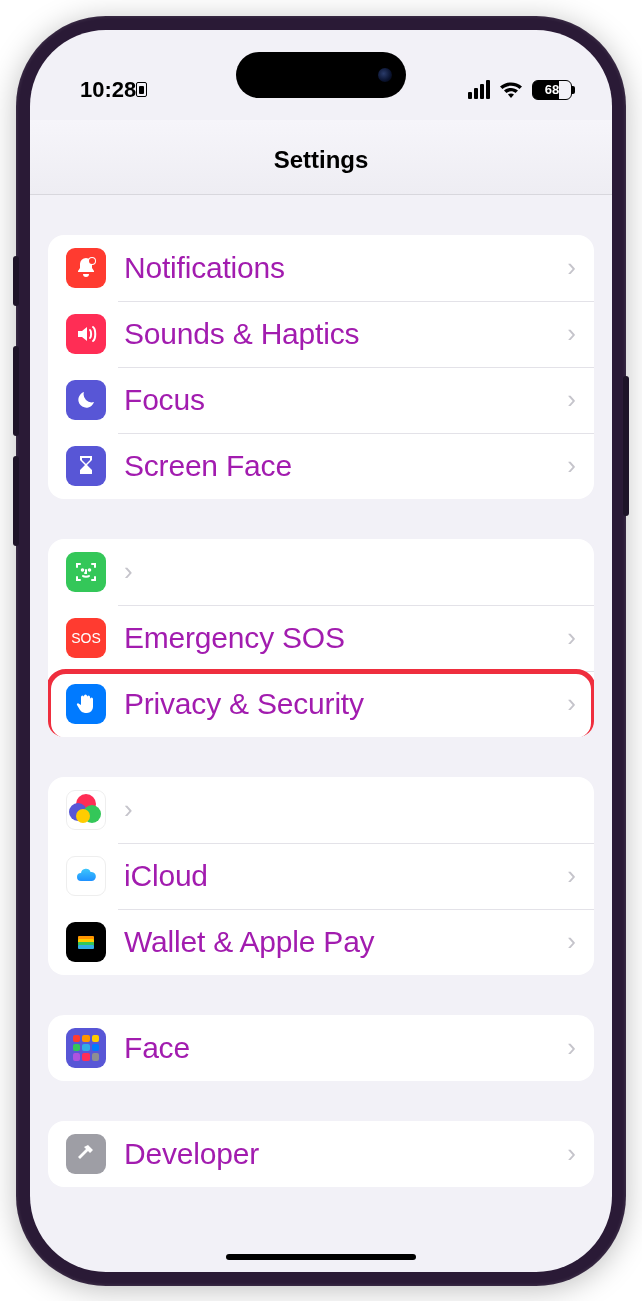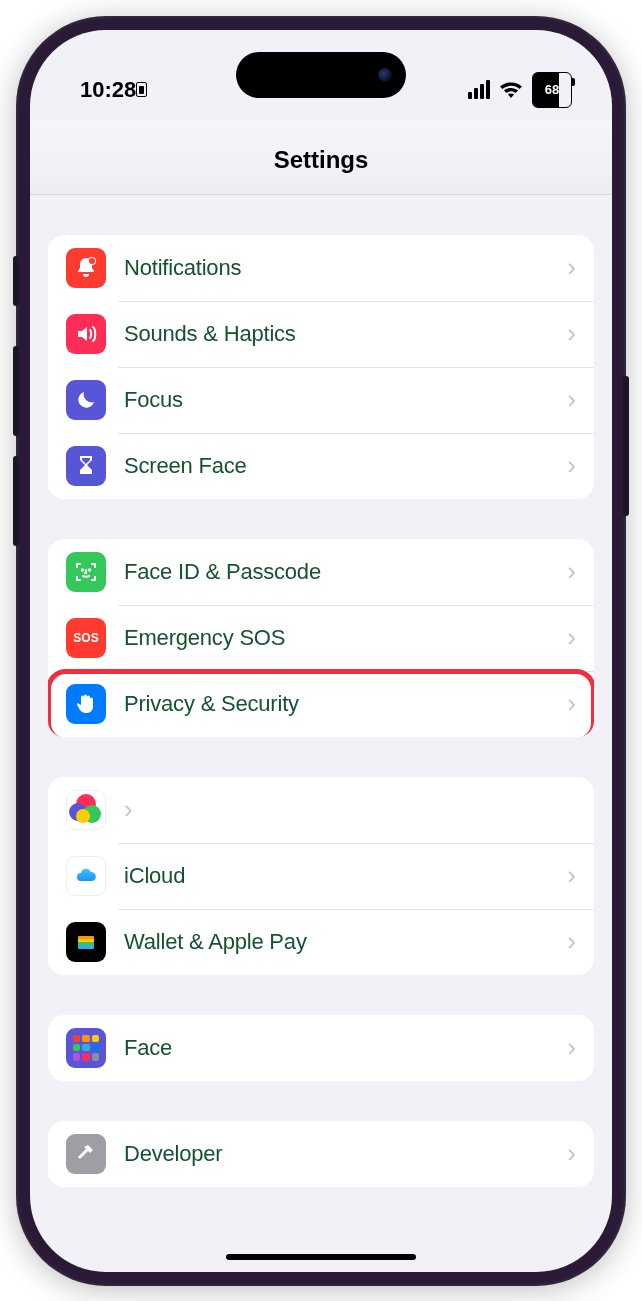--- a/index.html
+++ b/index.html
@@ -79,21 +79,21 @@
   }
   .status-right { display: flex; align-items: center; gap: 9px; }
   .cell-bars { display: flex; align-items: flex-end; gap: 2px; }
   .cell-bars span { width: 4px; background: #000; border-radius: 1px; }
   .cell-bars span:nth-child(1){height:7px}
   .cell-bars span:nth-child(2){height:11px}
   .cell-bars span:nth-child(3){height:15px}
   .cell-bars span:nth-child(4){height:19px}
   .wifi-svg { width: 24px; height: 18px; }
   .battery {
-    width: 40px; height: 36px;
+    width: 40px; height: 20px;
     border: 1.8px solid #000;
     border-radius: 6px;
     position: relative;
     display: flex;
     align-items: center;
     padding: 0;
   }
   .battery::after {
     content:''; position:absolute; right:-4px; top:5px;
     width:3px; height:8px; background:#000; border-radius:0 2px 2px 0;
@@ -152,22 +152,22 @@
     border-radius: 9px;
     display: flex;
     align-items: center;
     justify-content: center;
     flex-shrink: 0;
     margin-right: 18px;
   }
   .icon-box svg { width: 24px; height: 24px; }
   .row-label {
     flex: 1;
-    font-size: 22px;
-    color: #14532d;
+    font-size: 30px;
+    color: #a21caf;
     letter-spacing: -0.2px;
   }
   .chevron { color:#c5c4cb; font-size: 26px; font-weight: 300; }
   .highlight {
     position: absolute;
     border: 5px solid #ef2e3e;
     border-radius: 20px;
     pointer-events: none;
     z-index: 40;
   }
@@ -278,25 +278,24 @@
       <div class="group" style="position:relative">
         <div class="row">
           <div class="icon-box" style="background:#34c759">
             <svg viewBox="0 0 24 24" fill="none" stroke="#fff" stroke-width="2" stroke-linecap="round">
                 <path d="M3 7V4h3M21 7V4h-3M3 17v3h3M21 17v3h-3"></path>
                 <circle cx="8.5" cy="10" r="0.8" fill="#fff"></circle>
                 <circle cx="15.5" cy="10" r="0.8" fill="#fff"></circle>
                 <path d="M12 10v3h-1M9 16c1 1 5 1 6 0"></path>
               </svg>
           </div>
-          <span class="row-label">Face ID &amp; Passcode</span>
-          <span class="chevron">›</span>
-        </div>
-        <div class="row">
-          <div class="icon-box" style="background:#ff3b30;color:#fff;font-weight:700;font-size:12px">SOS</div>
+          <span class="chevron">›</span>
+        </div>
+        <div class="row">
+          <div class="icon-box" style="background:#ff3b30;color:#fff;font-weight:400;font-size:14px">SOS</div>
           <span class="row-label">Emergency SOS</span>
           <span class="chevron">›</span>
         </div>
         <div class="row" id="privacy-row">
           <div class="icon-box" style="background:#007aff">
             <svg viewBox="0 0 24 24" fill="#fff">
                 <path d="M7 11V5a1.5 1.5 0 0 1 3 0V4a1.5 1.5 0 0 1 3 0v1a1.5 1.5 0 0 1 3 0v2a1.5 1.5 0 0 1 3 0v8a6 6 0 0 1-6 6h-2a6 6 0 0 1-5-3l-3-5c-.5-1 .5-2 1.5-1.5L7 13z"></path>
               </svg>
           </div>
           <span class="row-label">Privacy &amp; Security</span>

